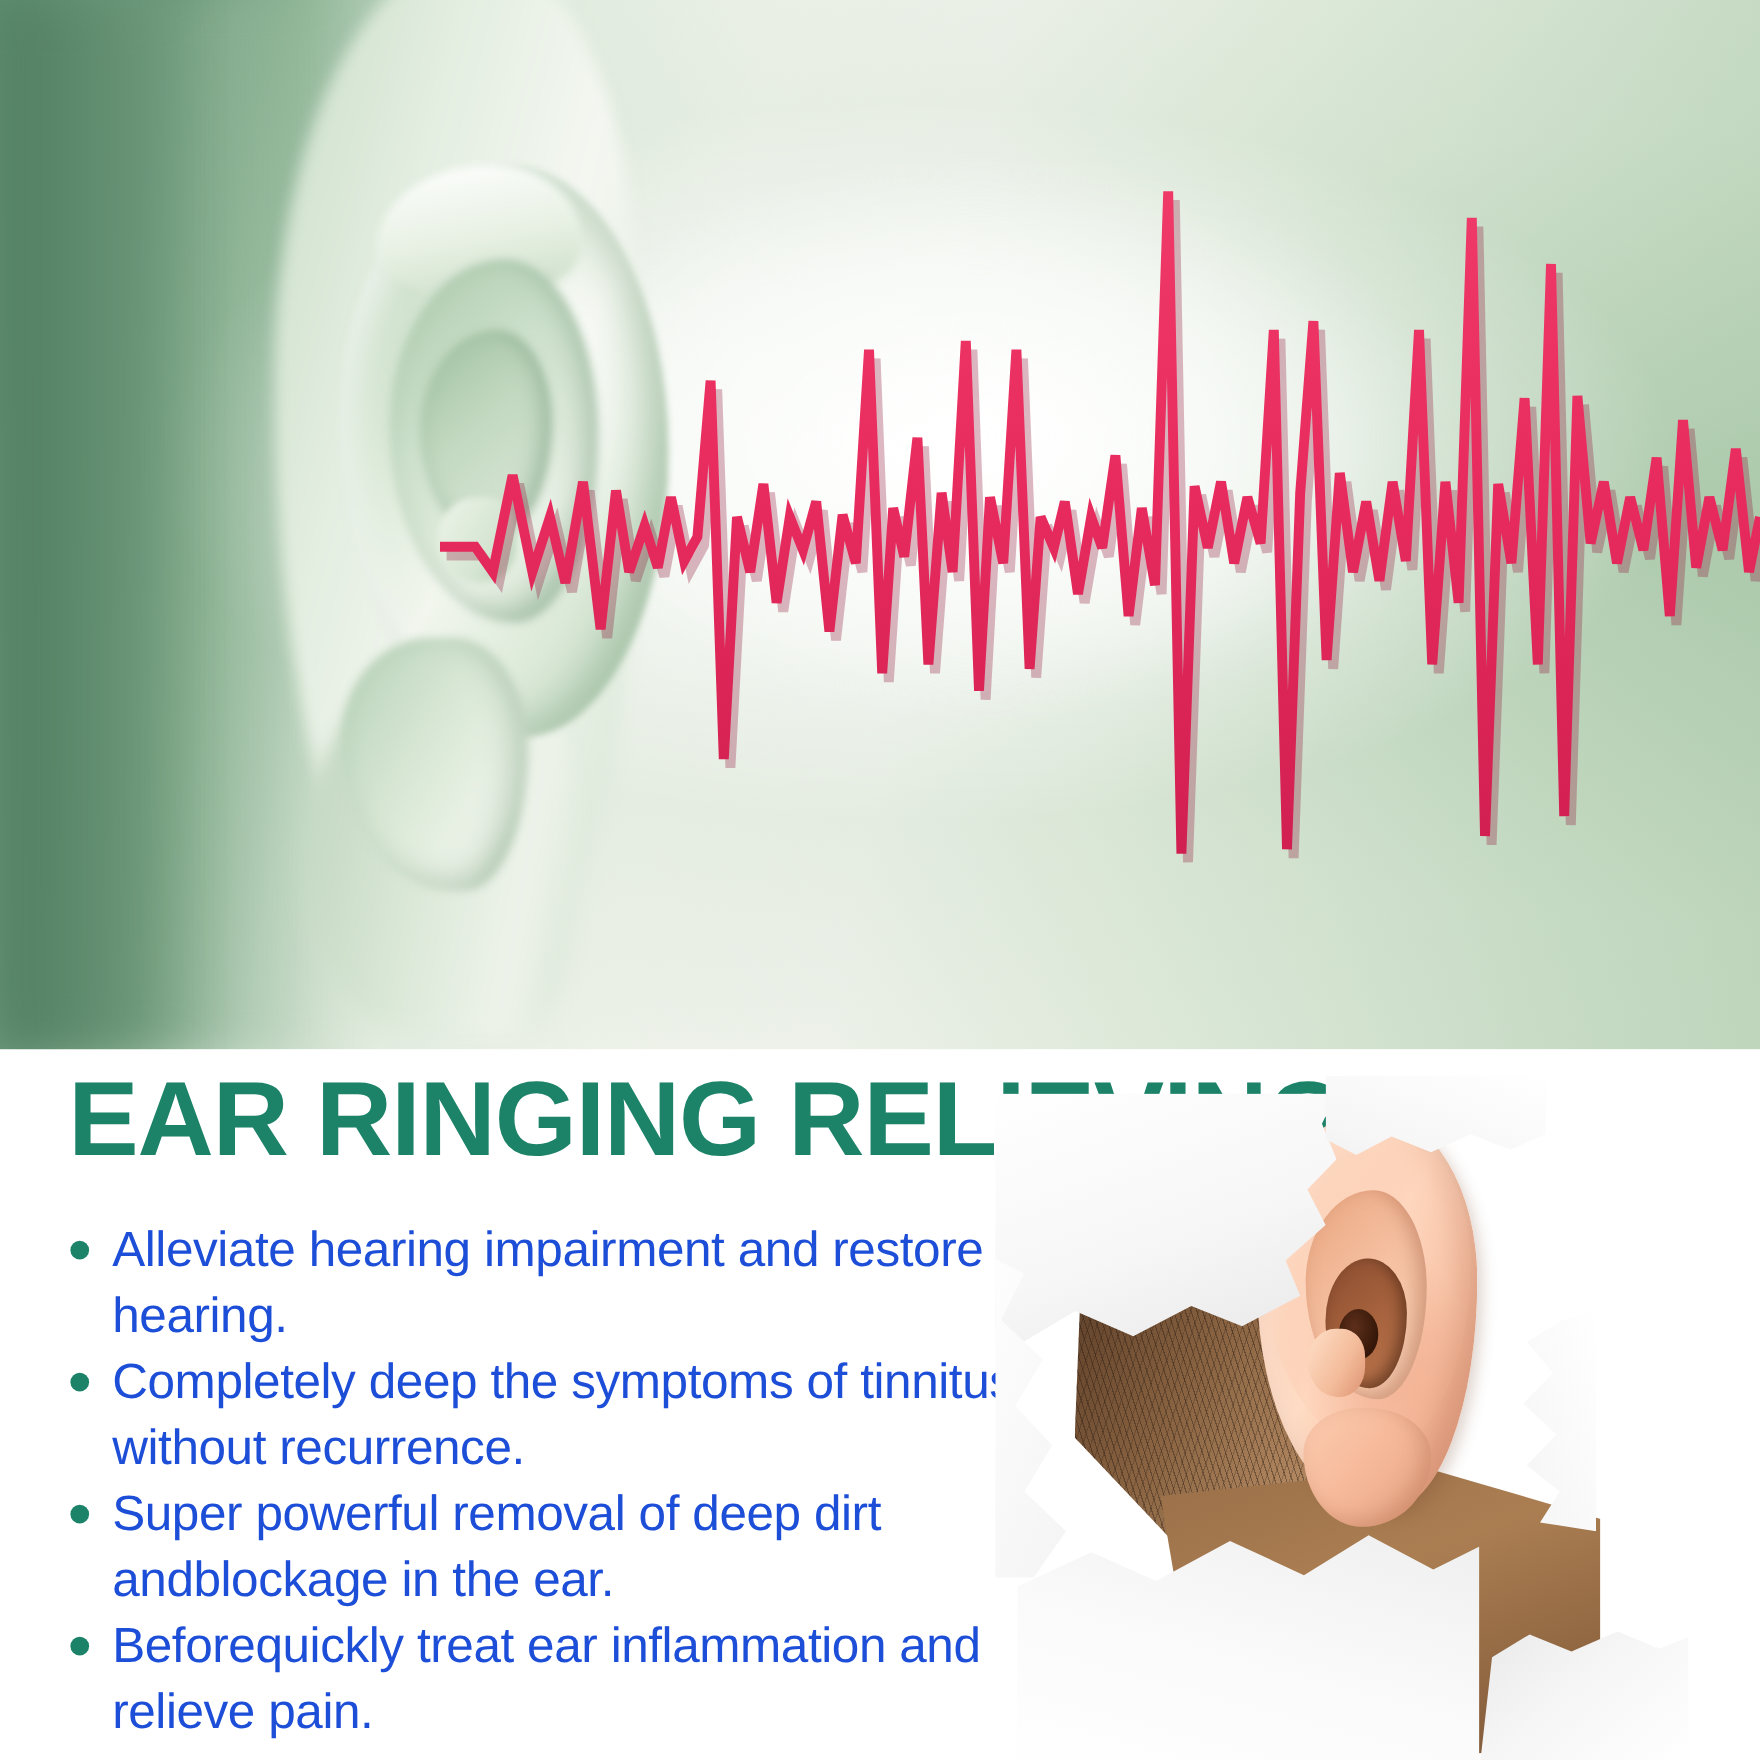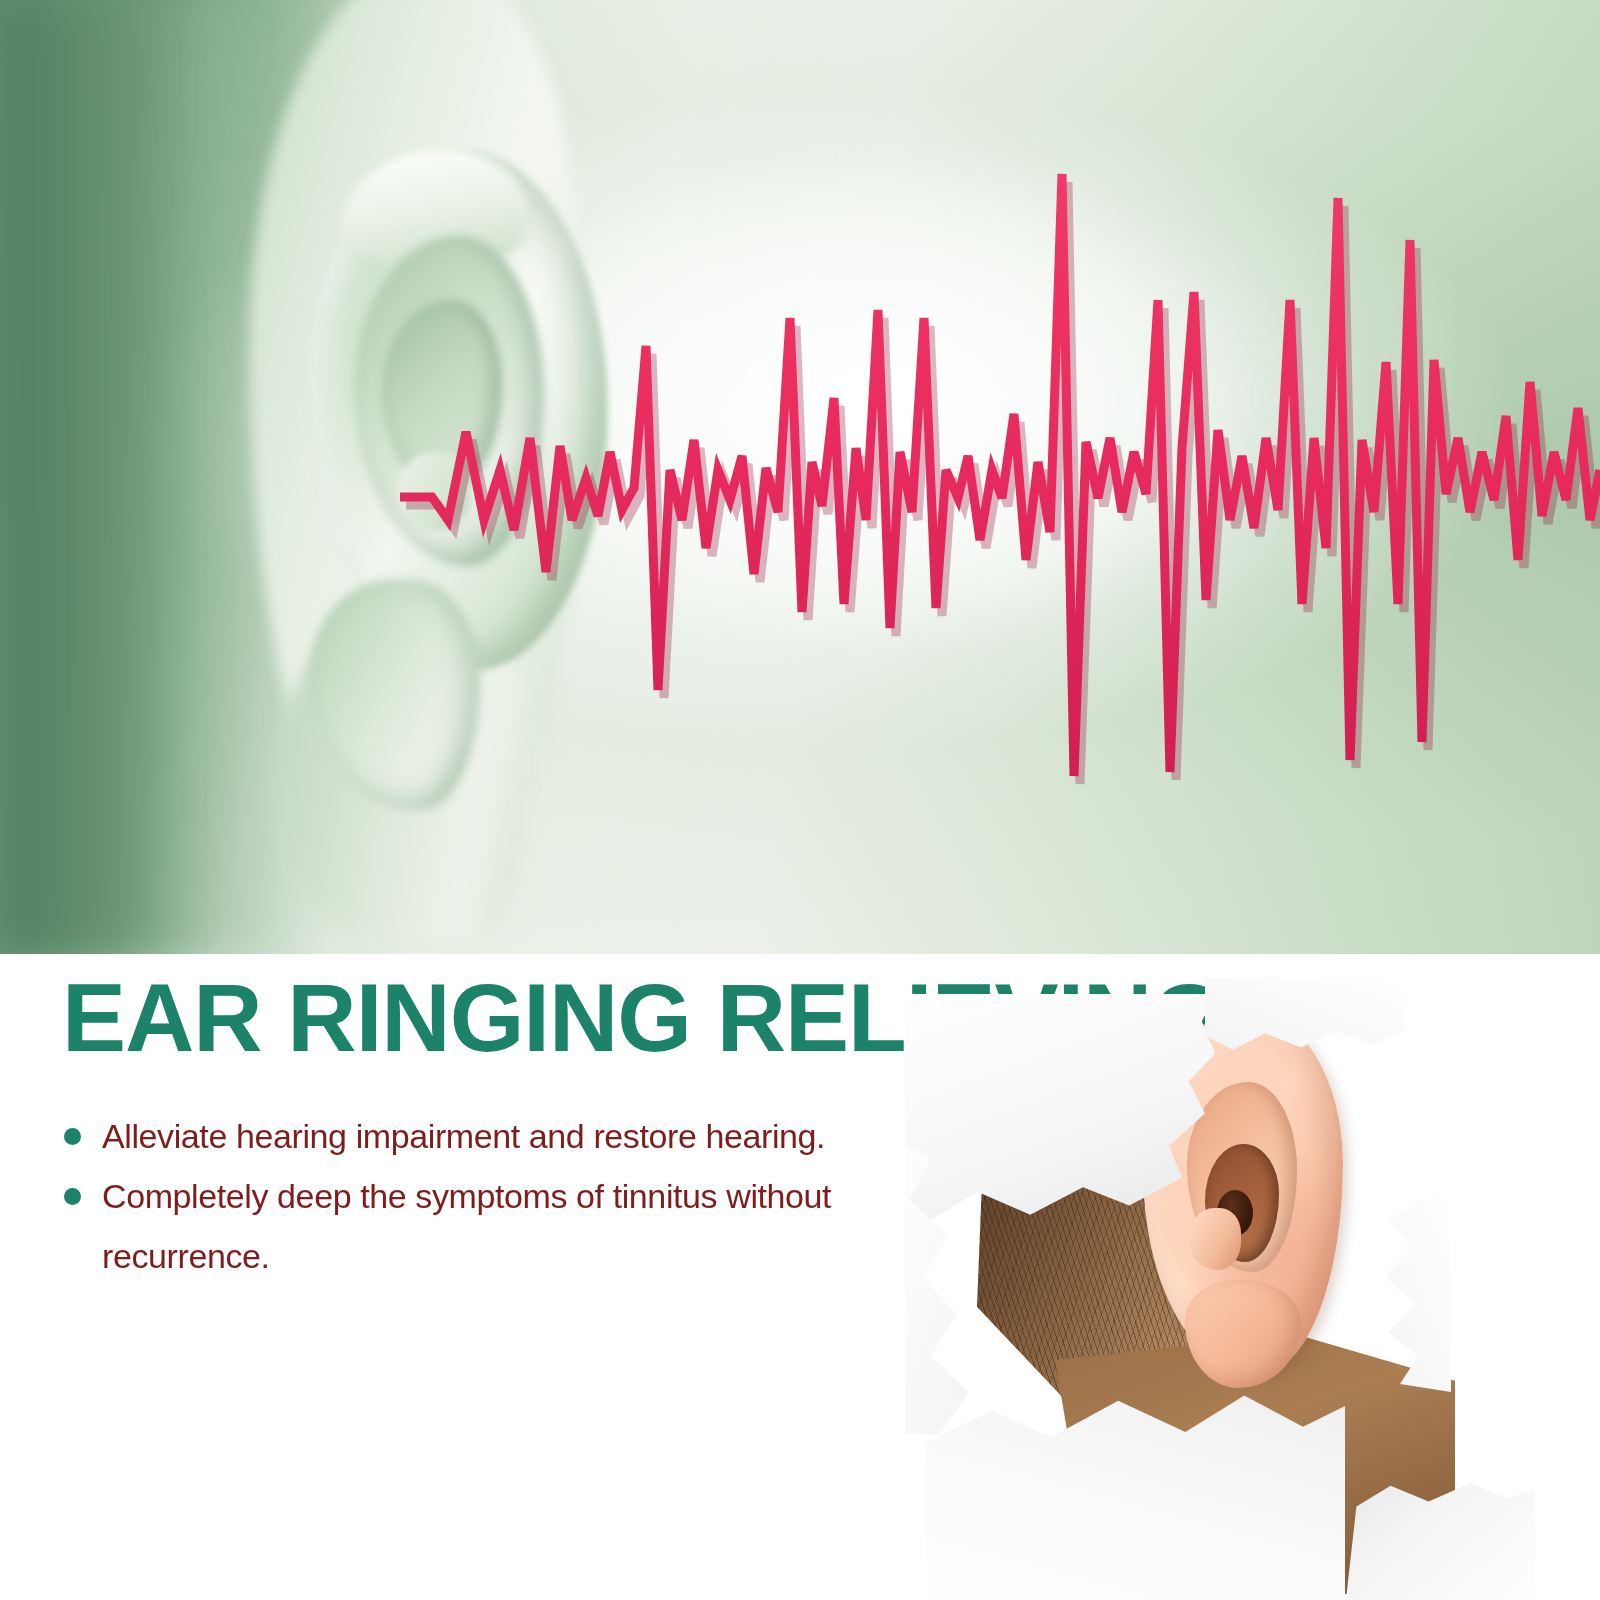--- a/index.html
+++ b/index.html
@@ -122,23 +122,23 @@
     line-height:1;
     color:#1c8368;
     white-space:nowrap;
   }
   .bullets{
     position:absolute; left:62px; top:152px; width:910px;
   }
   .bullet{
     position:relative;
     padding-left:40px;
-    font-size:34px;
+    font-size:45px;
     line-height:60px;
-    color:#7f1d1d;
+    color:#1d4ed8;
     letter-spacing:-.4px;
   }
   .bullet .dot{
     position:absolute; left:2px; top:22px;
     width:17px; height:17px; border-radius:50%;
     background:#1c8368;
   }
 
   
   .tear{ position:absolute; left:905px; top:0px; width:695px; height:646px; overflow:hidden; }
@@ -293,20 +293,28 @@
 
     <div class="bullets">
       <div class="bullet">
         <span class="dot"></span>
         <span>Alleviate hearing impairment and restore hearing.</span>
       </div>
       <div class="bullet">
         <span class="dot"></span>
         <span>Completely deep the symptoms of tinnitus without recurrence.</span>
       </div>
+      <div class="bullet">
+        <span class="dot"></span>
+        <span>Super powerful removal of deep dirt andblockage in the ear.</span>
+      </div>
+      <div class="bullet">
+        <span class="dot"></span>
+        <span>Beforequickly treat ear inflammation and relieve pain.</span>
+      </div>
     </div>
 
     <div class="tear">
       <div class="tear-hair"></div>
       <div class="tear-hairtex"></div>
       <div class="tear-neck"></div>
 
       <div class="human-ear">
         <div class="he-pinna"></div>
         <div class="he-helix"></div>

